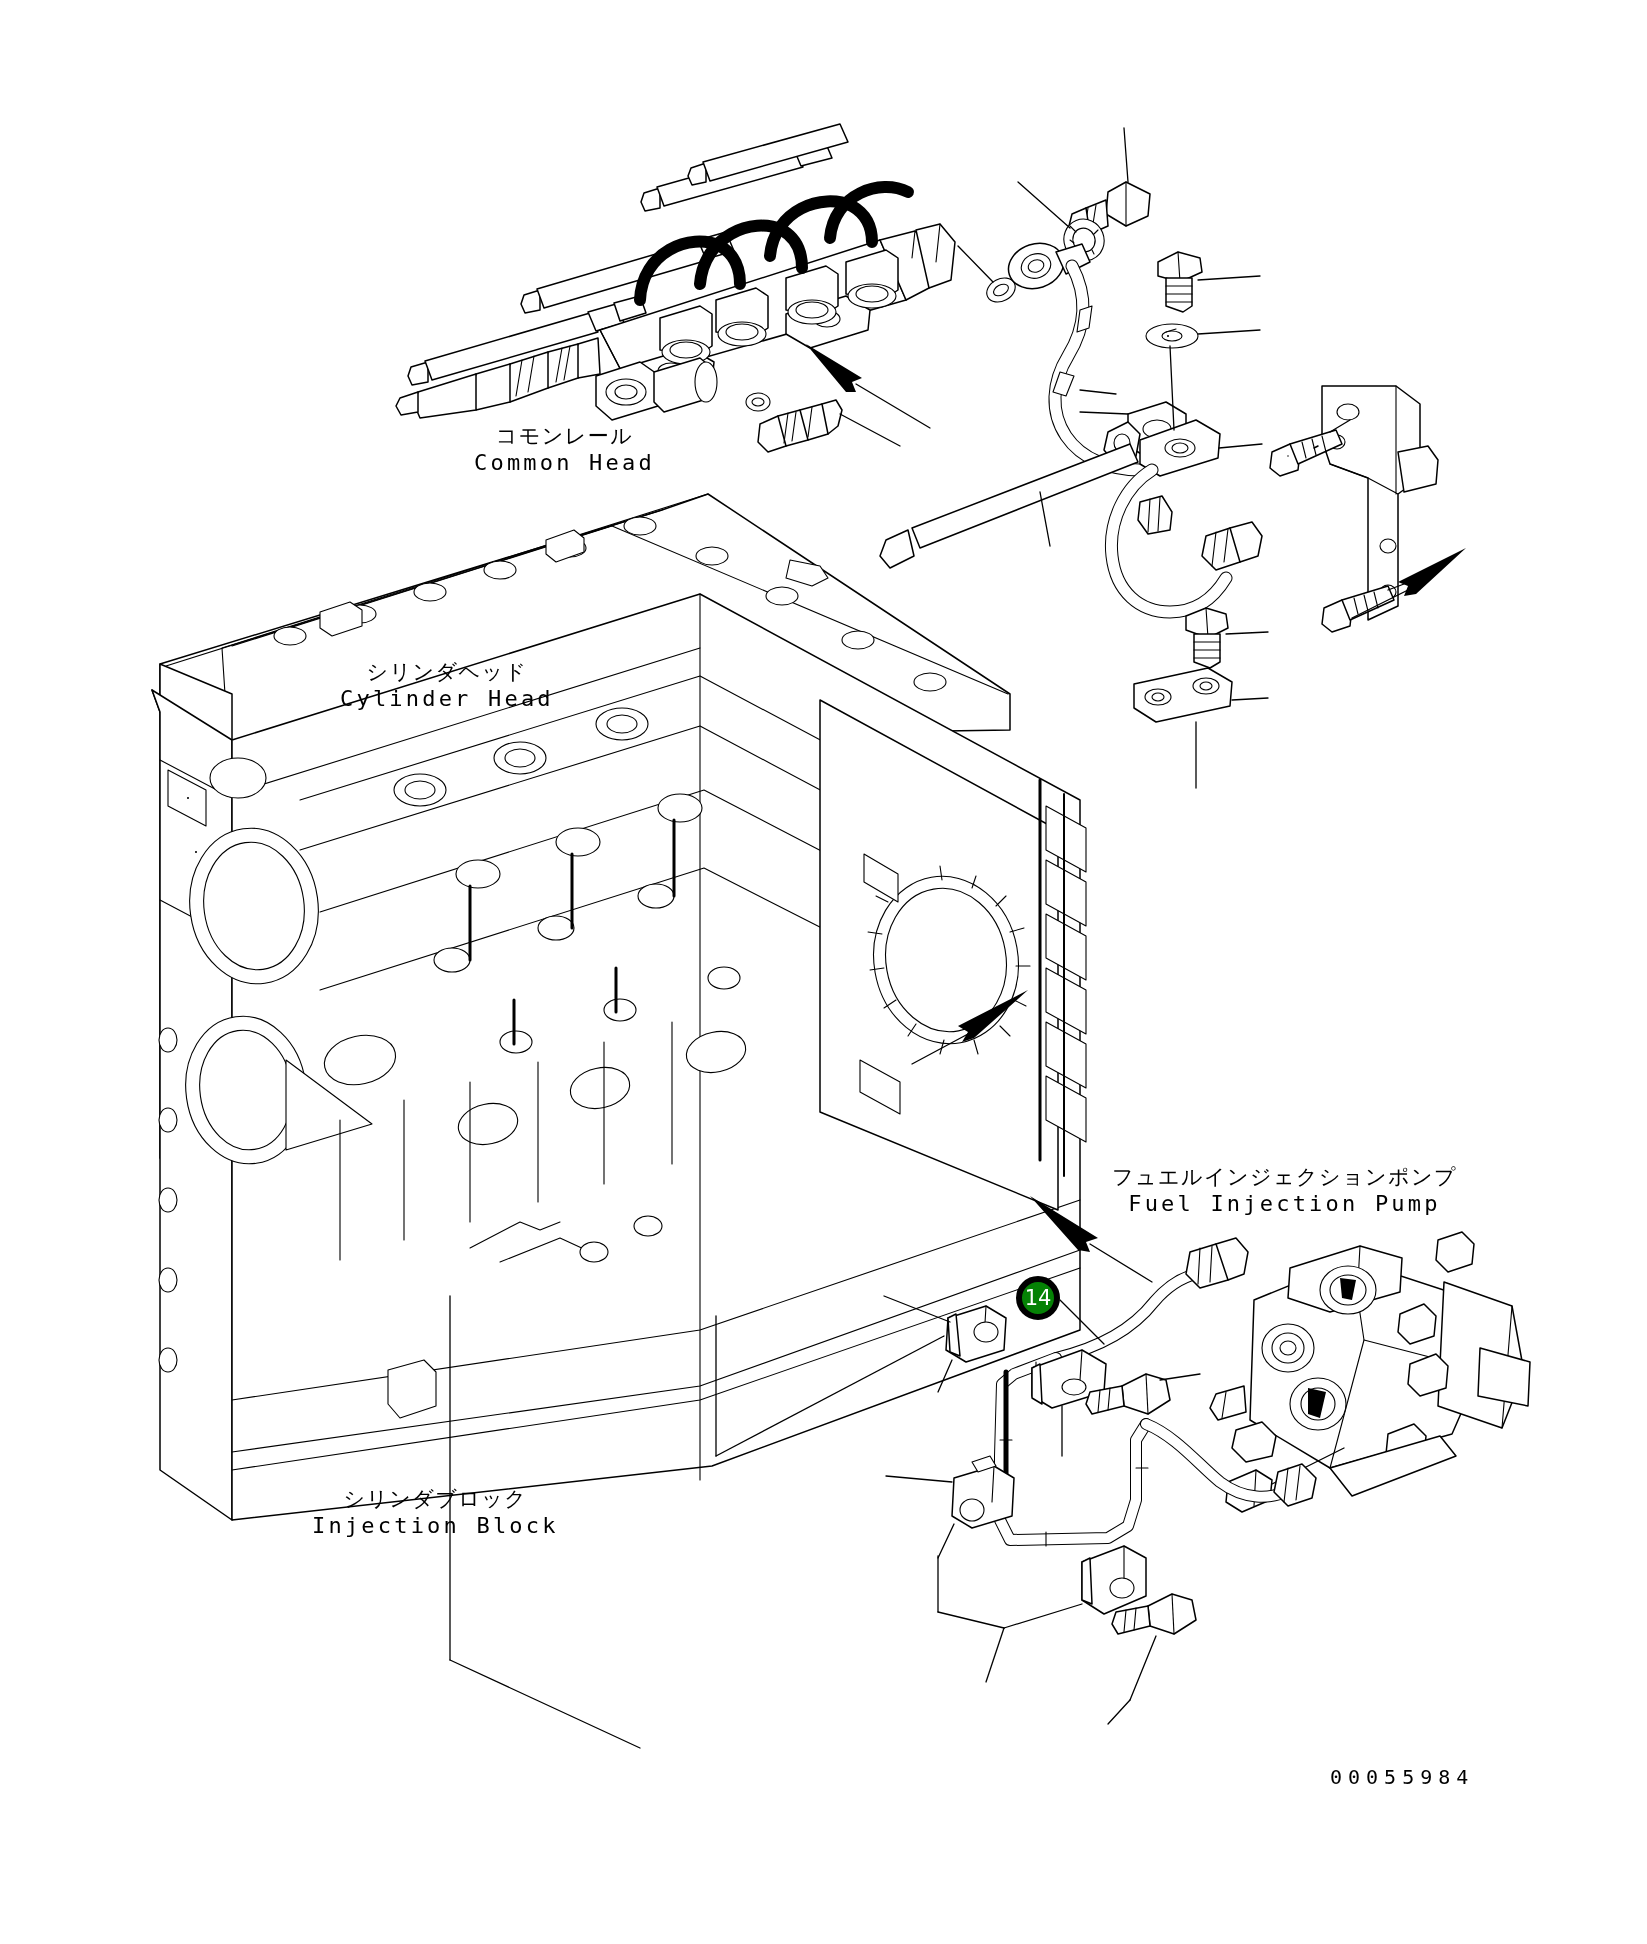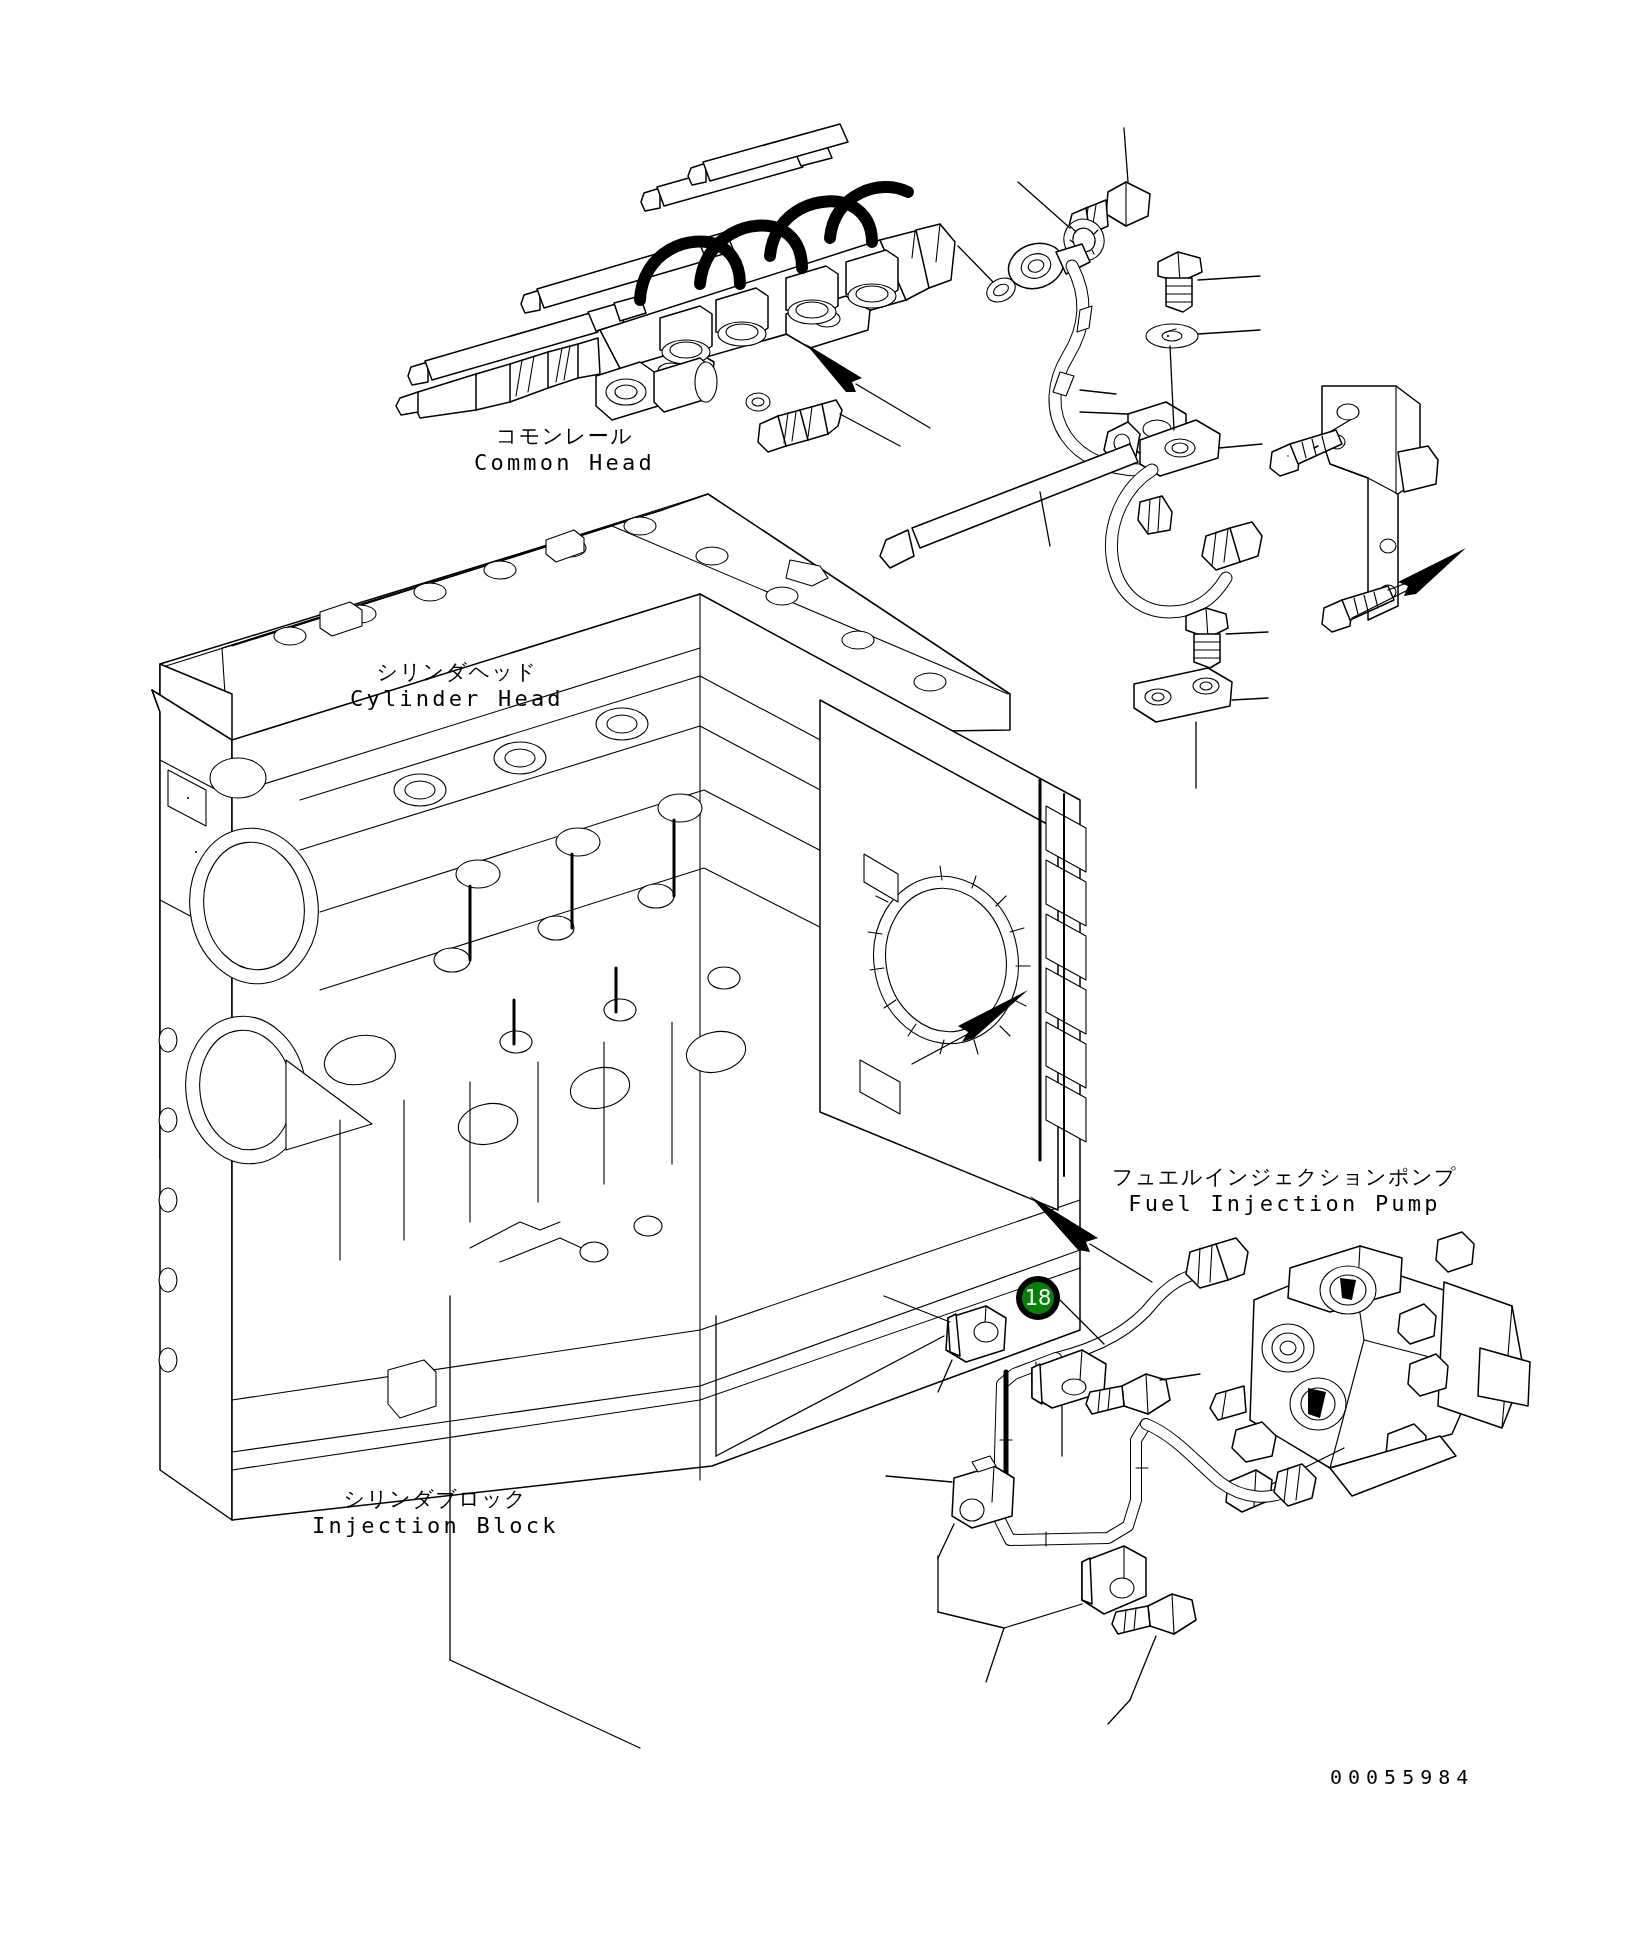--- a/index.html
+++ b/index.html
@@ -42,21 +42,21 @@
   }
   .label-en {
     font-family: "DejaVu Sans Mono", "Liberation Mono", monospace;
     font-size: 22px;
     letter-spacing: 3.2px;
     display: block;
   }
 
   
   #label-common-rail { left: 474px; top: 404px; }
-  #label-cylinder-head { left: 350px; top: 640px; text-align: center; }
+  #label-cylinder-head { left: 340px; top: 640px; text-align: center; }
   #label-cylinder-block { left: 312px; top: 1467px; }
   #label-fuel-injection-pump { left: 1112px; top: 1145px; }
 
   
   .balloon {
     position: absolute;
     width: 44px;
     height: 44px;
     border-radius: 50%;
     background: #058205;
@@ -633,18 +633,18 @@
     <span class="label-jp">シリンダブロック</span>
     <span class="label-en">Injection Block</span>
   </div>
 
   <div class="label-block" id="label-fuel-injection-pump">
     <span class="label-jp">フュエルインジェクションポンプ</span>
     <span class="label-en">Fuel Injection Pump</span>
   </div>
 
   <div class="balloon" id="balloon-14">
-    <span>18</span>
+    <span>14</span>
   </div>
 
   <div id="drawing-number">00055984</div>
 
 </div>
 
 </body></html>

